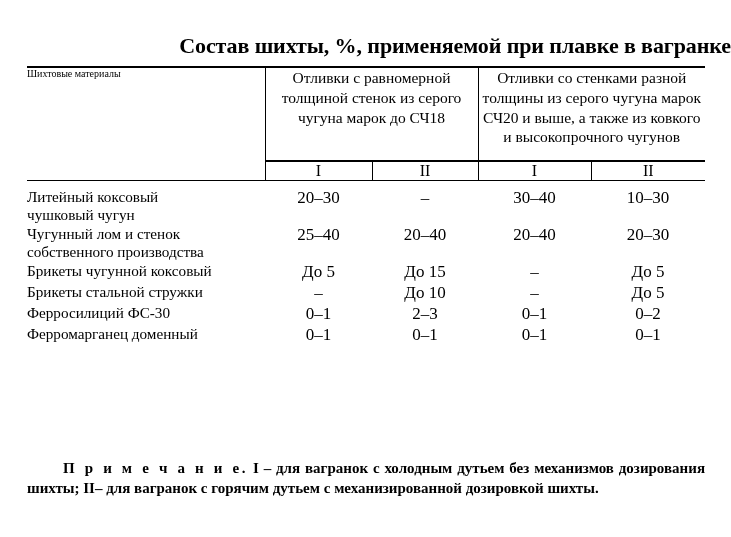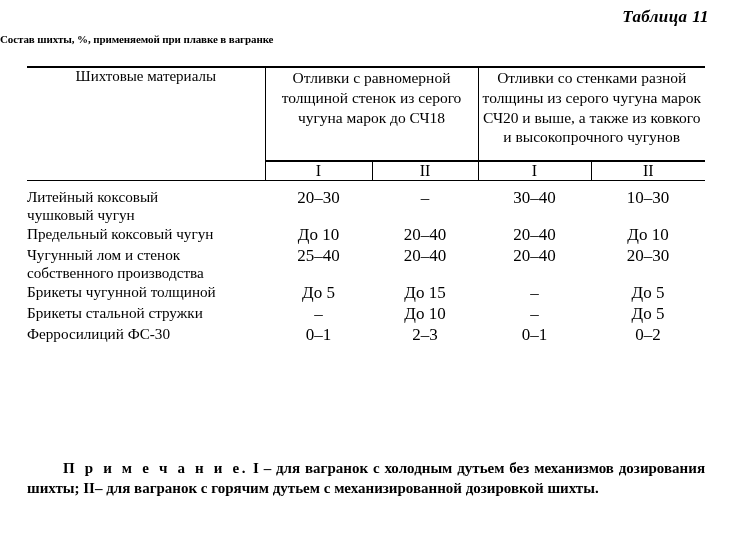--- a/index.html
+++ b/index.html
@@ -31,23 +31,23 @@
     font-weight: bold;
     font-size: 17px;
     letter-spacing: 0.4px;
     white-space: nowrap;
   }
   .table-title {
     position: absolute;
     left: 0;
     right: 0;
     top: 33px;
-    text-align: left;
-    font-weight: bold;
-    font-size: 11px;
+    text-align: right;
+    font-weight: bold;
+    font-size: 22px;
     letter-spacing: -0.1px;
   }
 
   
   .tbl-wrap {
     position: absolute;
     left: 27px;
     top: 66px;
     width: 678px;
   }
@@ -70,23 +70,23 @@
 
   
   .hdr {
     text-align: center;
     font-weight: bold;
     font-size: 15.5px;
     line-height: 1.28;
     padding: 9px 6px 4px 6px;
   }
   .hdr-materials {
-    text-align: center;
-    font-weight: bold;
-    font-size: 15px;
+    text-align: left;
+    font-weight: bold;
+    font-size: 10px;
     padding-top: 13px;
   }
   .hdr-sub {
     text-align: center;
     font-weight: bold;
     font-size: 16px;
     padding: 6px 0 7px 0;
     font-family: "Liberation Serif", "DejaVu Serif", serif;
   }
 
@@ -122,21 +122,20 @@
   }
   .note .sp {
     letter-spacing: 2.6px;
   }
 </style>
 </head>
 <body>
 
 <div class="page">
 
-  <div class="table-number">Таблица 11</div>
 
   <div class="table-title">Состав шихты, %, применяемой при плавке в вагранке</div>
 
   <div class="tbl-wrap">
     <table class="charge">
       <colgroup>
         <col style="width:238px">
         <col style="width:107px">
         <col style="width:106px">
         <col style="width:113px">
@@ -165,40 +164,33 @@
 
         <tr class="body-row">
           <td class="mat" style="padding-top:7px">Литейный коксовый
 чушковый чугун</td>
           <td class="val" style="padding-top:7px">20–30</td>
           <td class="val" style="padding-top:7px">–</td>
           <td class="val" style="padding-top:7px">30–40</td>
           <td class="val" style="padding-top:7px">10–30</td>
         </tr>
 
-        <tr class="body-row">
-          <td class="mat">Предельный коксовый чугун</td>
-          <td class="val">До 10</td>
-          <td class="val">20–40</td>
-          <td class="val">20–40</td>
-          <td class="val">До 10</td>
-        </tr>
 
         <tr class="body-row">
           <td class="mat">Чугунный лом и стенок
 собственного производства</td>
           <td class="val">25–40</td>
           <td class="val">20–40</td>
           <td class="val">20–40</td>
           <td class="val">20–30</td>
         </tr>
 
 
         <tr class="body-row">
-          <td class="mat">Брикеты чугунной толщиной</td>
+          <td class="mat">Брикеты чугунной коксовый</td>
           <td class="val">До 5</td>
           <td class="val">До 15</td>
           <td class="val">–</td>
           <td class="val">До 5</td>
         </tr>
 
         <tr class="body-row">
           <td class="mat">Брикеты стальной стружки</td>
           <td class="val">–</td>
           <td class="val">До 10</td>
@@ -207,20 +199,27 @@
         </tr>
 
         <tr class="body-row">
           <td class="mat">Ферросилиций ФС-30</td>
           <td class="val">0–1</td>
           <td class="val">2–3</td>
           <td class="val">0–1</td>
           <td class="val">0–2</td>
         </tr>
 
+        <tr class="body-row">
+          <td class="mat">Ферромарганец доменный</td>
+          <td class="val">0–1</td>
+          <td class="val">0–1</td>
+          <td class="val">0–1</td>
+          <td class="val">0–1</td>
+        </tr>
 
       </tbody>
     </table>
   </div>
 
   <div class="note"><span class="sp">П р и м е ч а н и е.</span><span> I – для вагранок с холодным дутьем без механизмов дозирования шихты;  II– для вагранок с горячим дутьем с механизированной дозировкой шихты.</span></div>
 
 </div>
 
 </body></html>

